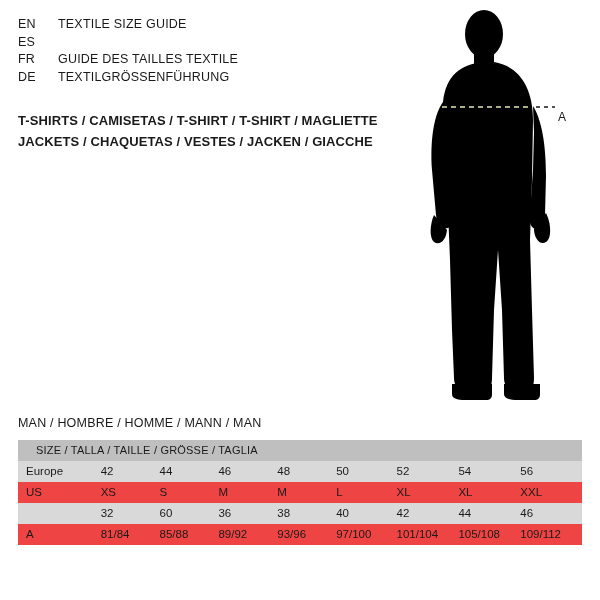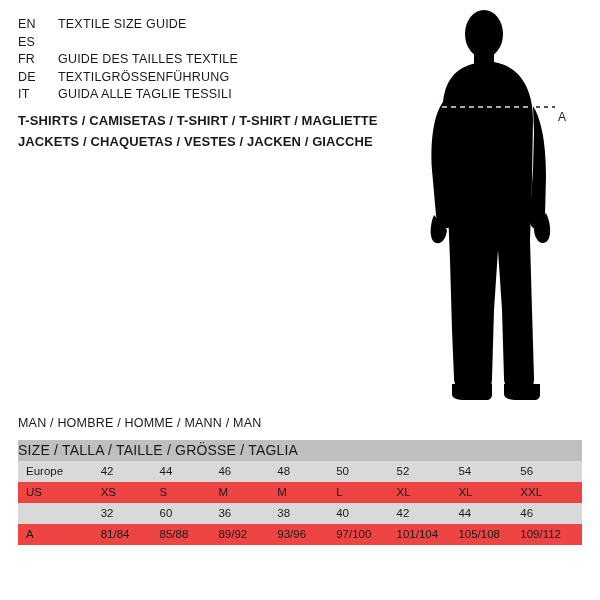--- a/index.html
+++ b/index.html
@@ -97,23 +97,23 @@
     border-collapse: collapse;
     font-size: 11.5px;
   }
   table.size-table td {
     padding: 3px 0 3px 0;
     line-height: 15px;
     white-space: nowrap;
   }
   table.size-table tr.head td {
     background: #bfbfbf;
-    font-size: 14px;
-    letter-spacing: 0.2px;
-    padding-left: 0;
+    font-size: 11px;
+    letter-spacing: 0.2px;
+    padding-left: 18px;
   }
   table.size-table tr.shade td {
     background: #d9d9d9;
   }
   table.size-table tr.plain td {
     background: #ef4444;
   }
   table.size-table td.c0 {
     width: 86px;
     padding-left: 8px;
@@ -143,24 +143,20 @@
     <div class="lang-row">
       <span class="lang-code">ES</span>
     </div>
     <div class="lang-row">
       <span class="lang-code">FR</span>
       <span class="lang-text">GUIDE DES TAILLES TEXTILE</span>
     </div>
     <div class="lang-row">
       <span class="lang-code">DE</span>
       <span class="lang-text">TEXTILGRÖSSENFÜHRUNG</span>
-    </div>
-    <div class="lang-row">
-      <span class="lang-code">IT</span>
-      <span class="lang-text">GUIDA ALLE TAGLIE TESSILI</span>
     </div>
   </div>
 
   <div class="cat-block">
     <div class="cat-line">T-SHIRTS / CAMISETAS / T-SHIRT / T-SHIRT / MAGLIETTE</div>
     <div class="cat-line">JACKETS / CHAQUETAS / VESTES / JACKEN / GIACCHE</div>
   </div>
 
   <div class="figure">
     <svg width="180" height="390" viewBox="0 0 180 390" xmlns="http://www.w3.org/2000/svg">

